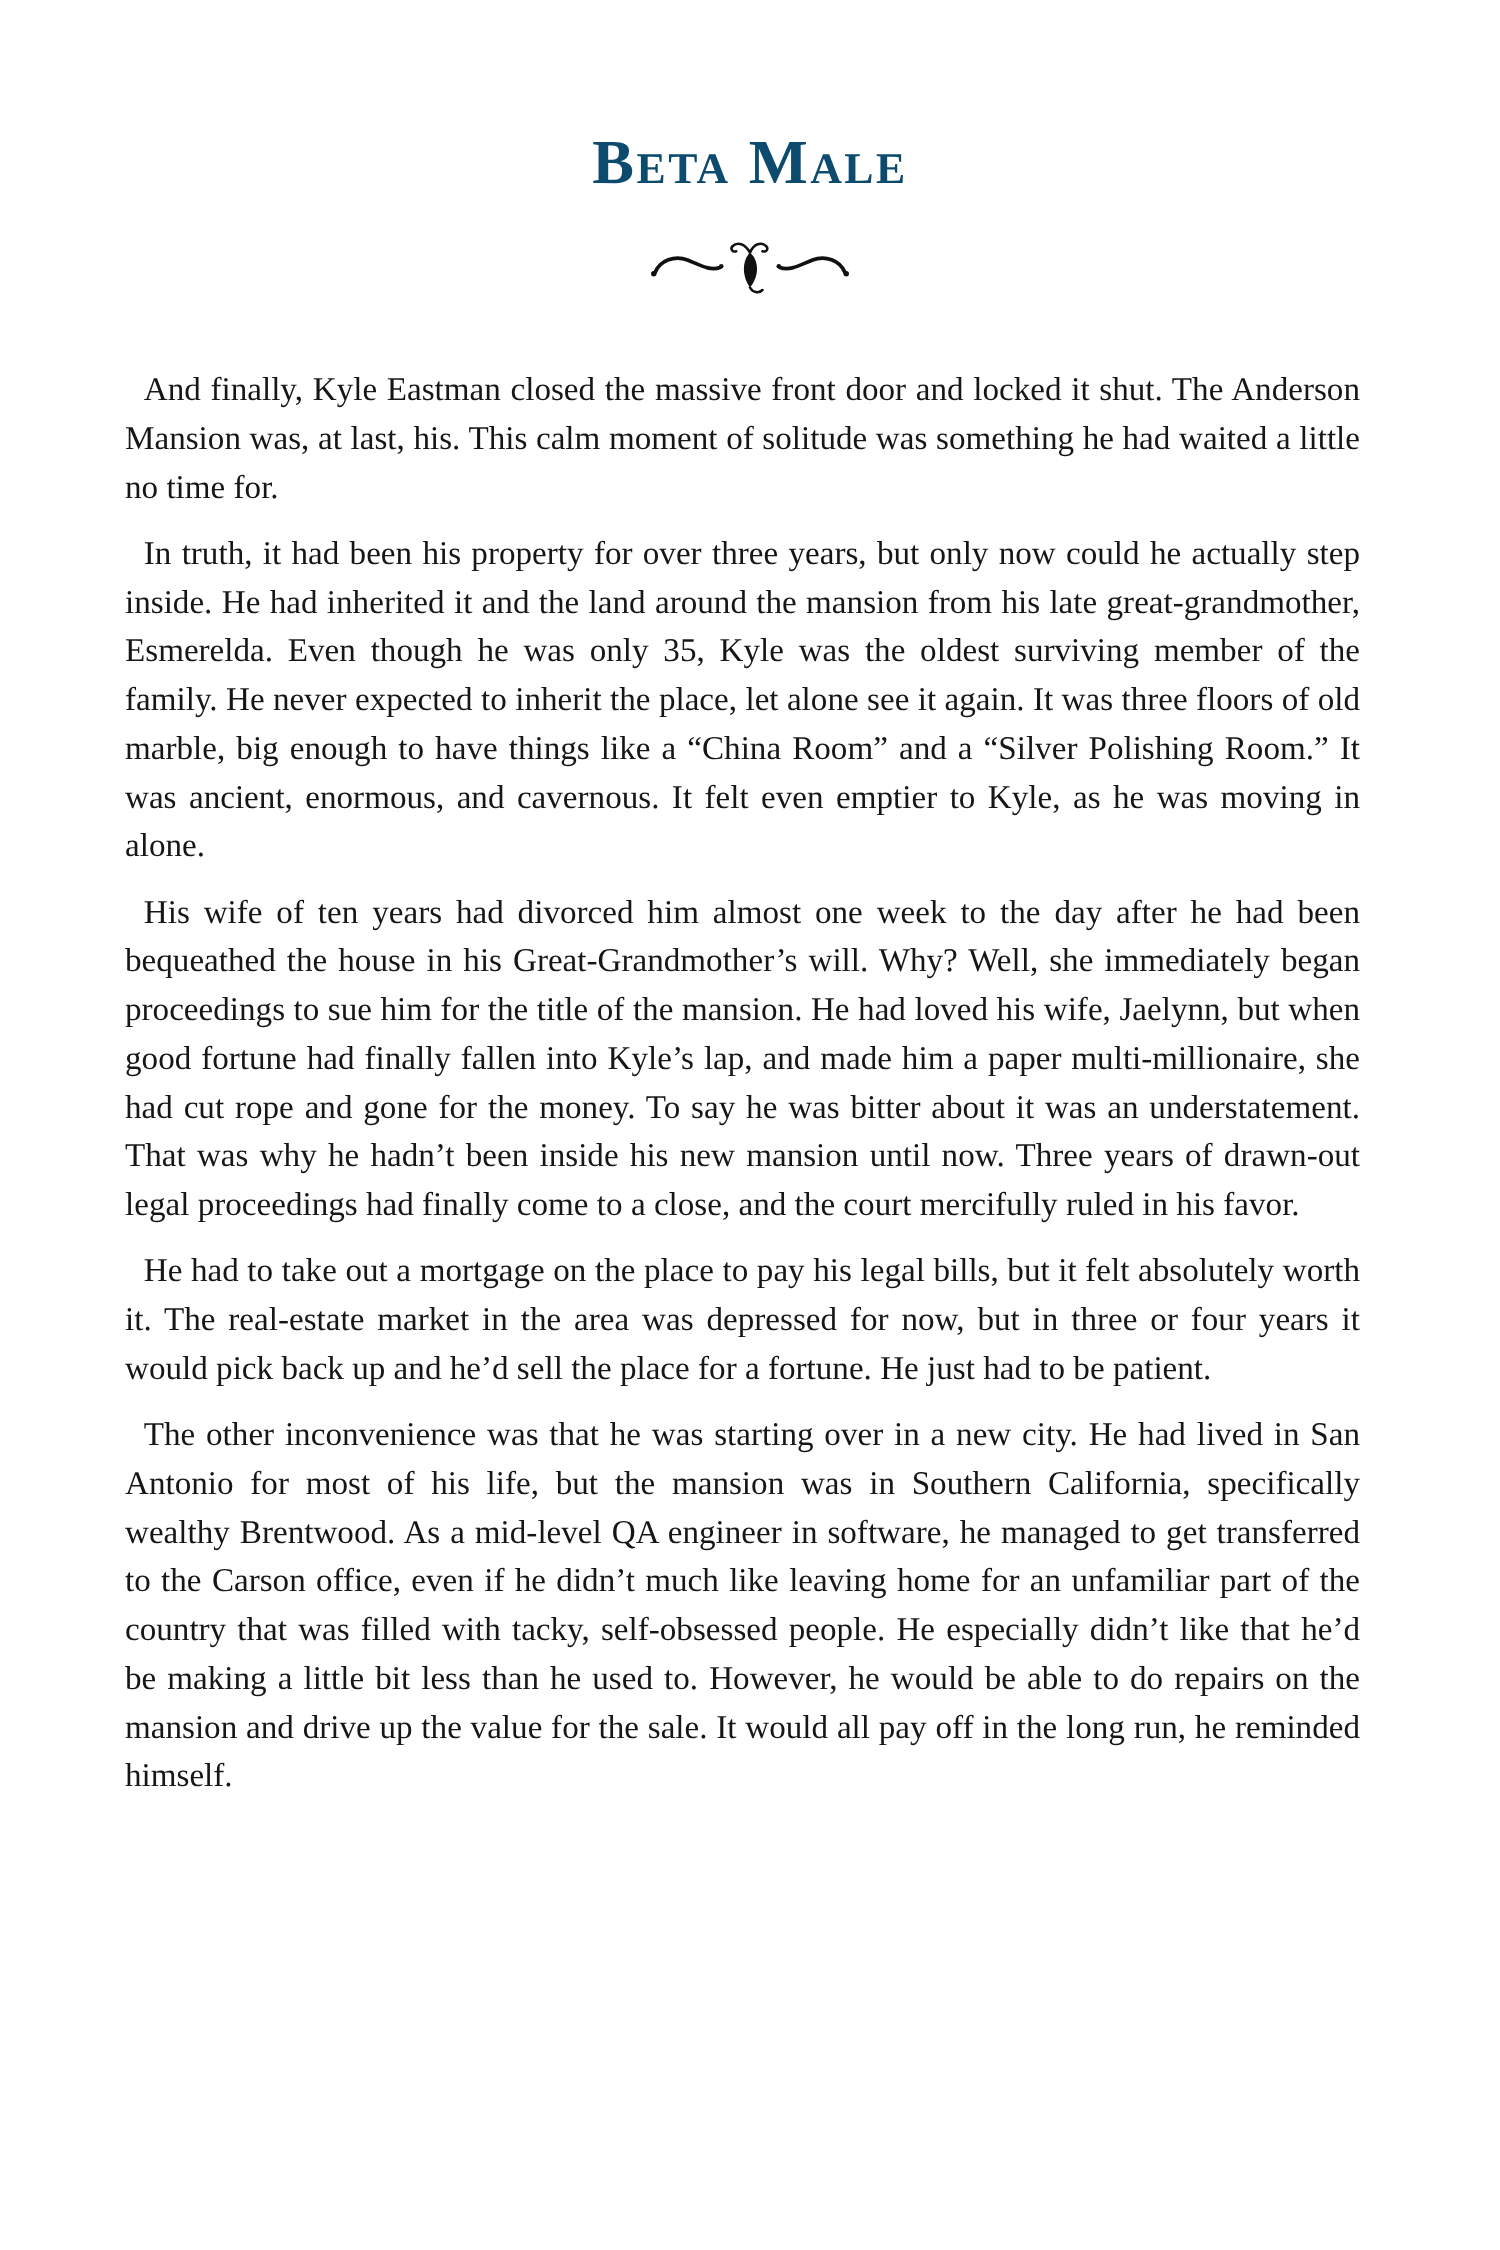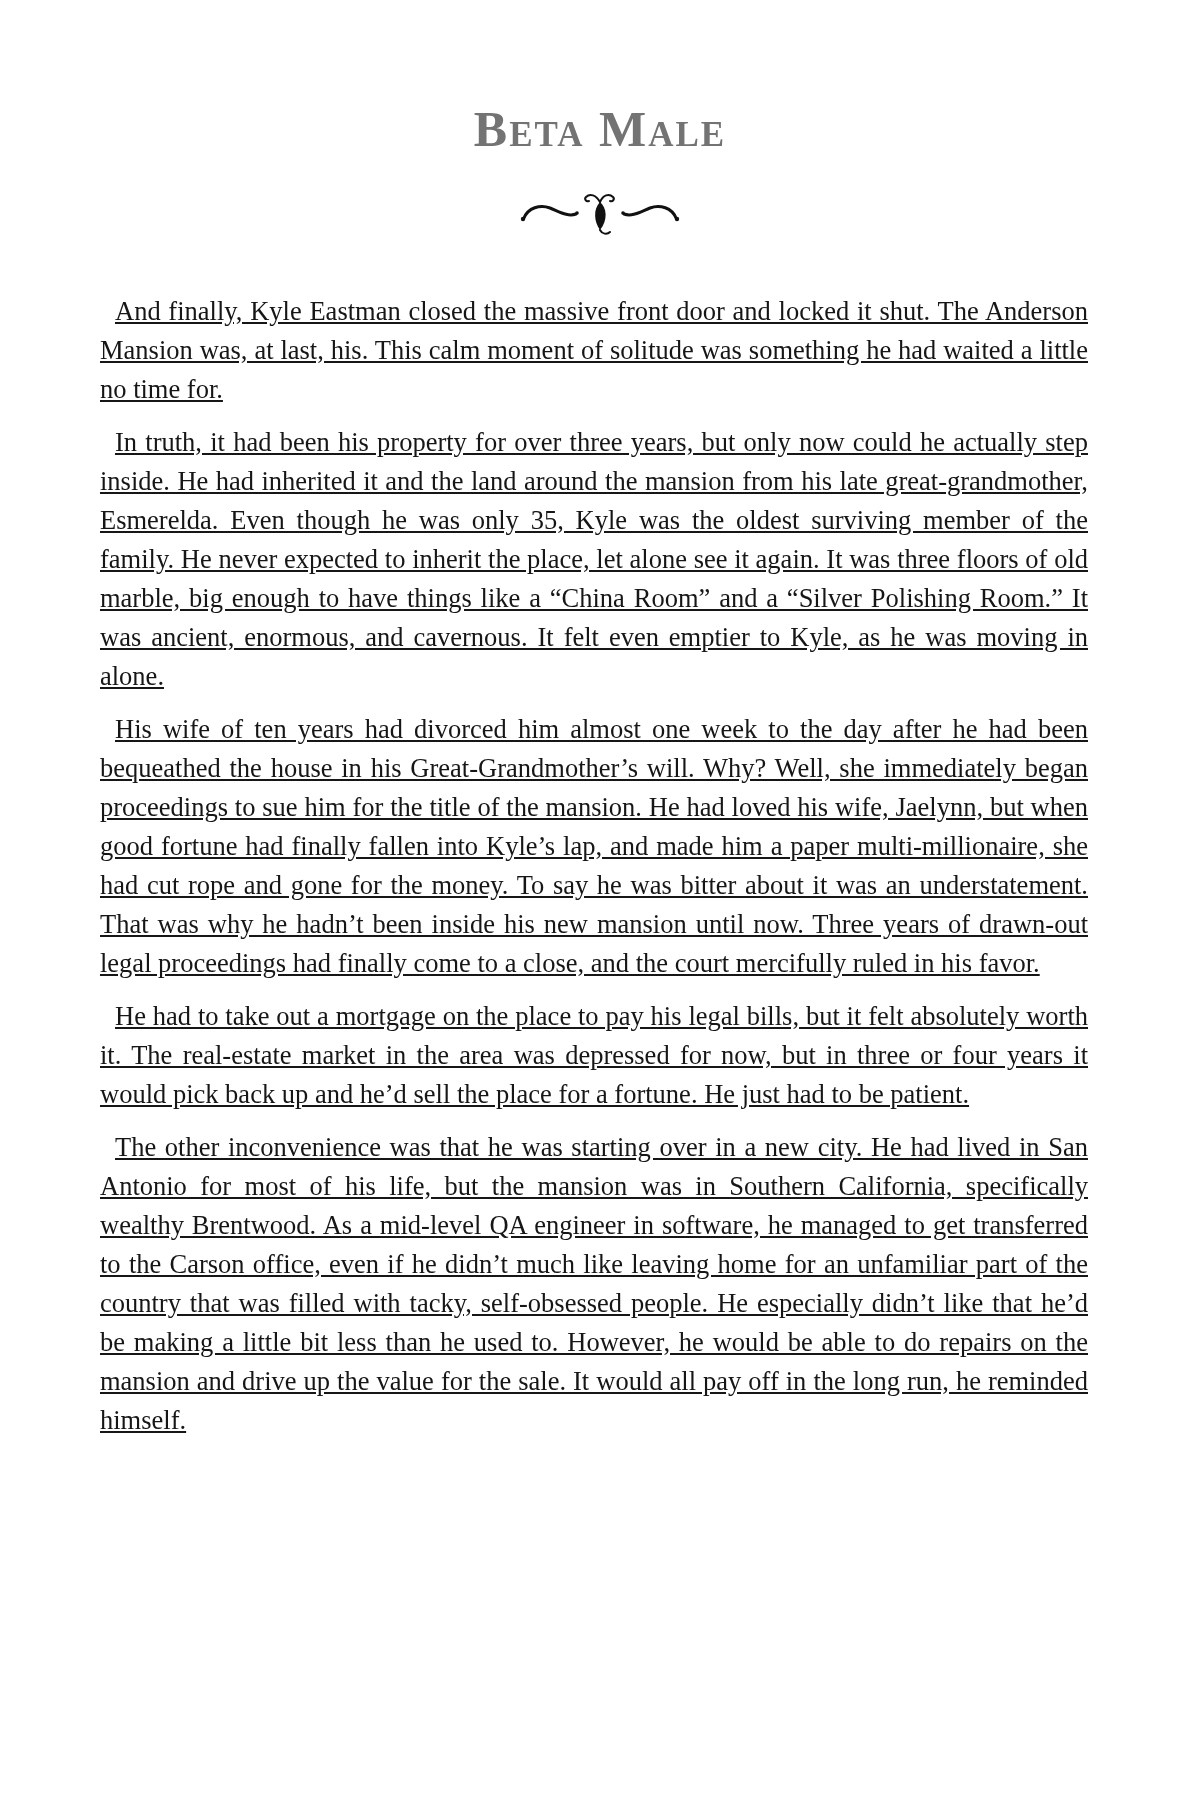--- a/index.html
+++ b/index.html
@@ -22,21 +22,21 @@
     background: #ffffff;
   }
   .chapter-title {
     margin: 0;
     font-size: 50px;
     line-height: 58px;
     font-weight: 600;
     font-variant: small-caps;
     letter-spacing: 2px;
     text-align: center;
-    color: #737373;
+    color: #0c4a6e;
   }
   .divider {
     margin-top: 32px;
     text-align: center;
     height: 46px;
     line-height: 0;
   }
   .divider svg {
     display: inline-block;
     width: 180px;
@@ -47,21 +47,20 @@
   }
   .body-text p {
     margin: 0 12px 14px 0;
     font-size: 26.5px;
     line-height: 39px;
     text-align: justify;
     text-indent: 15px;
     hyphens: auto;
     -webkit-hyphens: auto;
     color: #161616;
-    text-decoration: underline;
   }
 </style>
 </head>
 <body>
 
 <main class="page">
 
   <h1 class="chapter-title">Beta Male</h1>
 
   <div class="divider">

